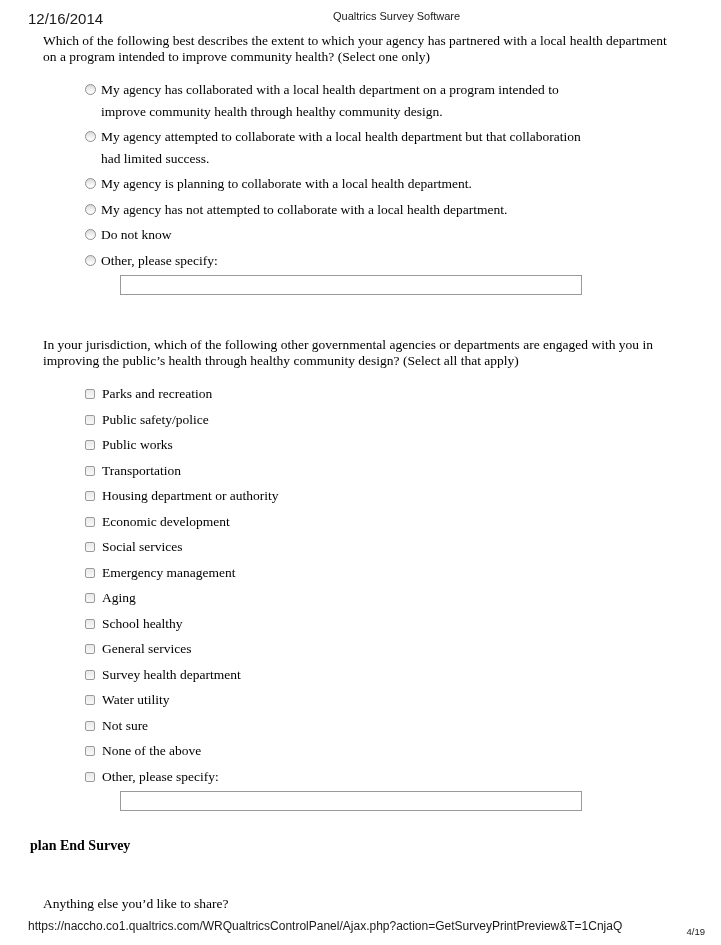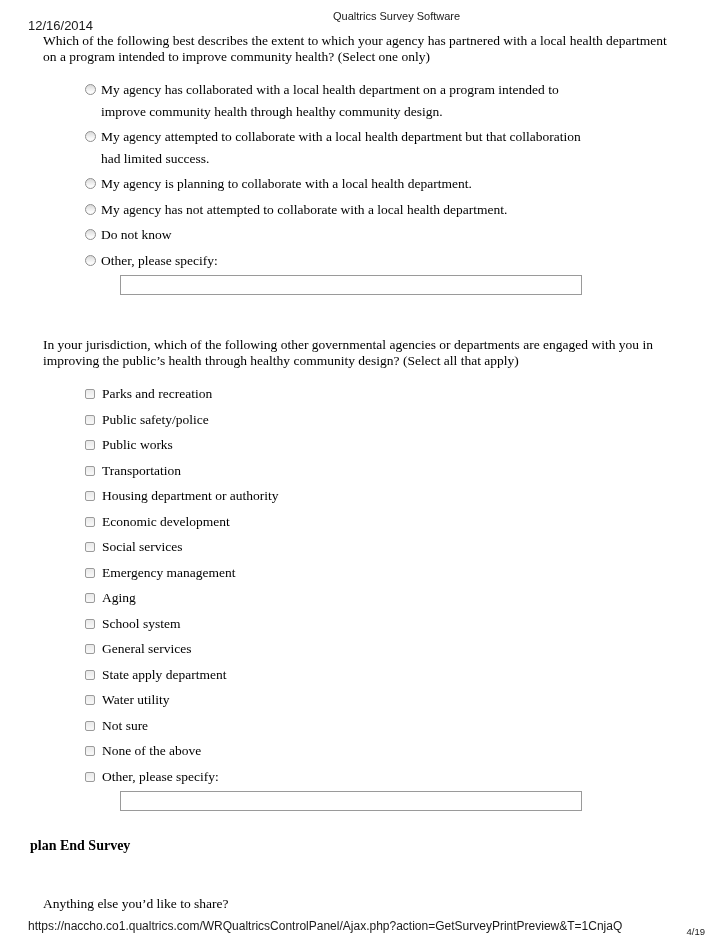--- a/index.html
+++ b/index.html
@@ -6,23 +6,23 @@
   html, body { background: #ffffff; }
   body {
     width: 721px; height: 945px;
     position: relative;
     font-family: "Liberation Serif", serif;
     color: #000;
     overflow: hidden;
   }
   
   .hdr-date {
-    position: absolute; left: 28px; top: 18px;
-    font-family: "Liberation Sans", sans-serif;
-    font-size: 13px; color: #1a1a1a;
+    position: absolute; left: 28px; top: 10px;
+    font-family: "Liberation Sans", sans-serif;
+    font-size: 15px; color: #1a1a1a;
   }
   .hdr-title {
     position: absolute; left: 333px; top: 10px;
     font-family: "Liberation Sans", sans-serif;
     font-size: 11px; color: #1a1a1a;
   }
   .ftr-url {
     position: absolute; left: 28px; top: 919px;
     font-family: "Liberation Sans", sans-serif;
     font-size: 12px; color: #1a1a1a;
@@ -156,29 +156,29 @@
     <div class="option">
       <span class="checkbox"></span>
       <span class="option-label">Emergency management</span>
     </div>
     <div class="option">
       <span class="checkbox"></span>
       <span class="option-label">Aging</span>
     </div>
     <div class="option">
       <span class="checkbox"></span>
-      <span class="option-label">School system</span>
+      <span class="option-label">School healthy</span>
     </div>
     <div class="option">
       <span class="checkbox"></span>
       <span class="option-label">General services</span>
     </div>
     <div class="option">
       <span class="checkbox"></span>
-      <span class="option-label">State apply department</span>
+      <span class="option-label">Survey health department</span>
     </div>
     <div class="option">
       <span class="checkbox"></span>
       <span class="option-label">Water utility</span>
     </div>
     <div class="option">
       <span class="checkbox"></span>
       <span class="option-label">Not sure</span>
     </div>
     <div class="option">

